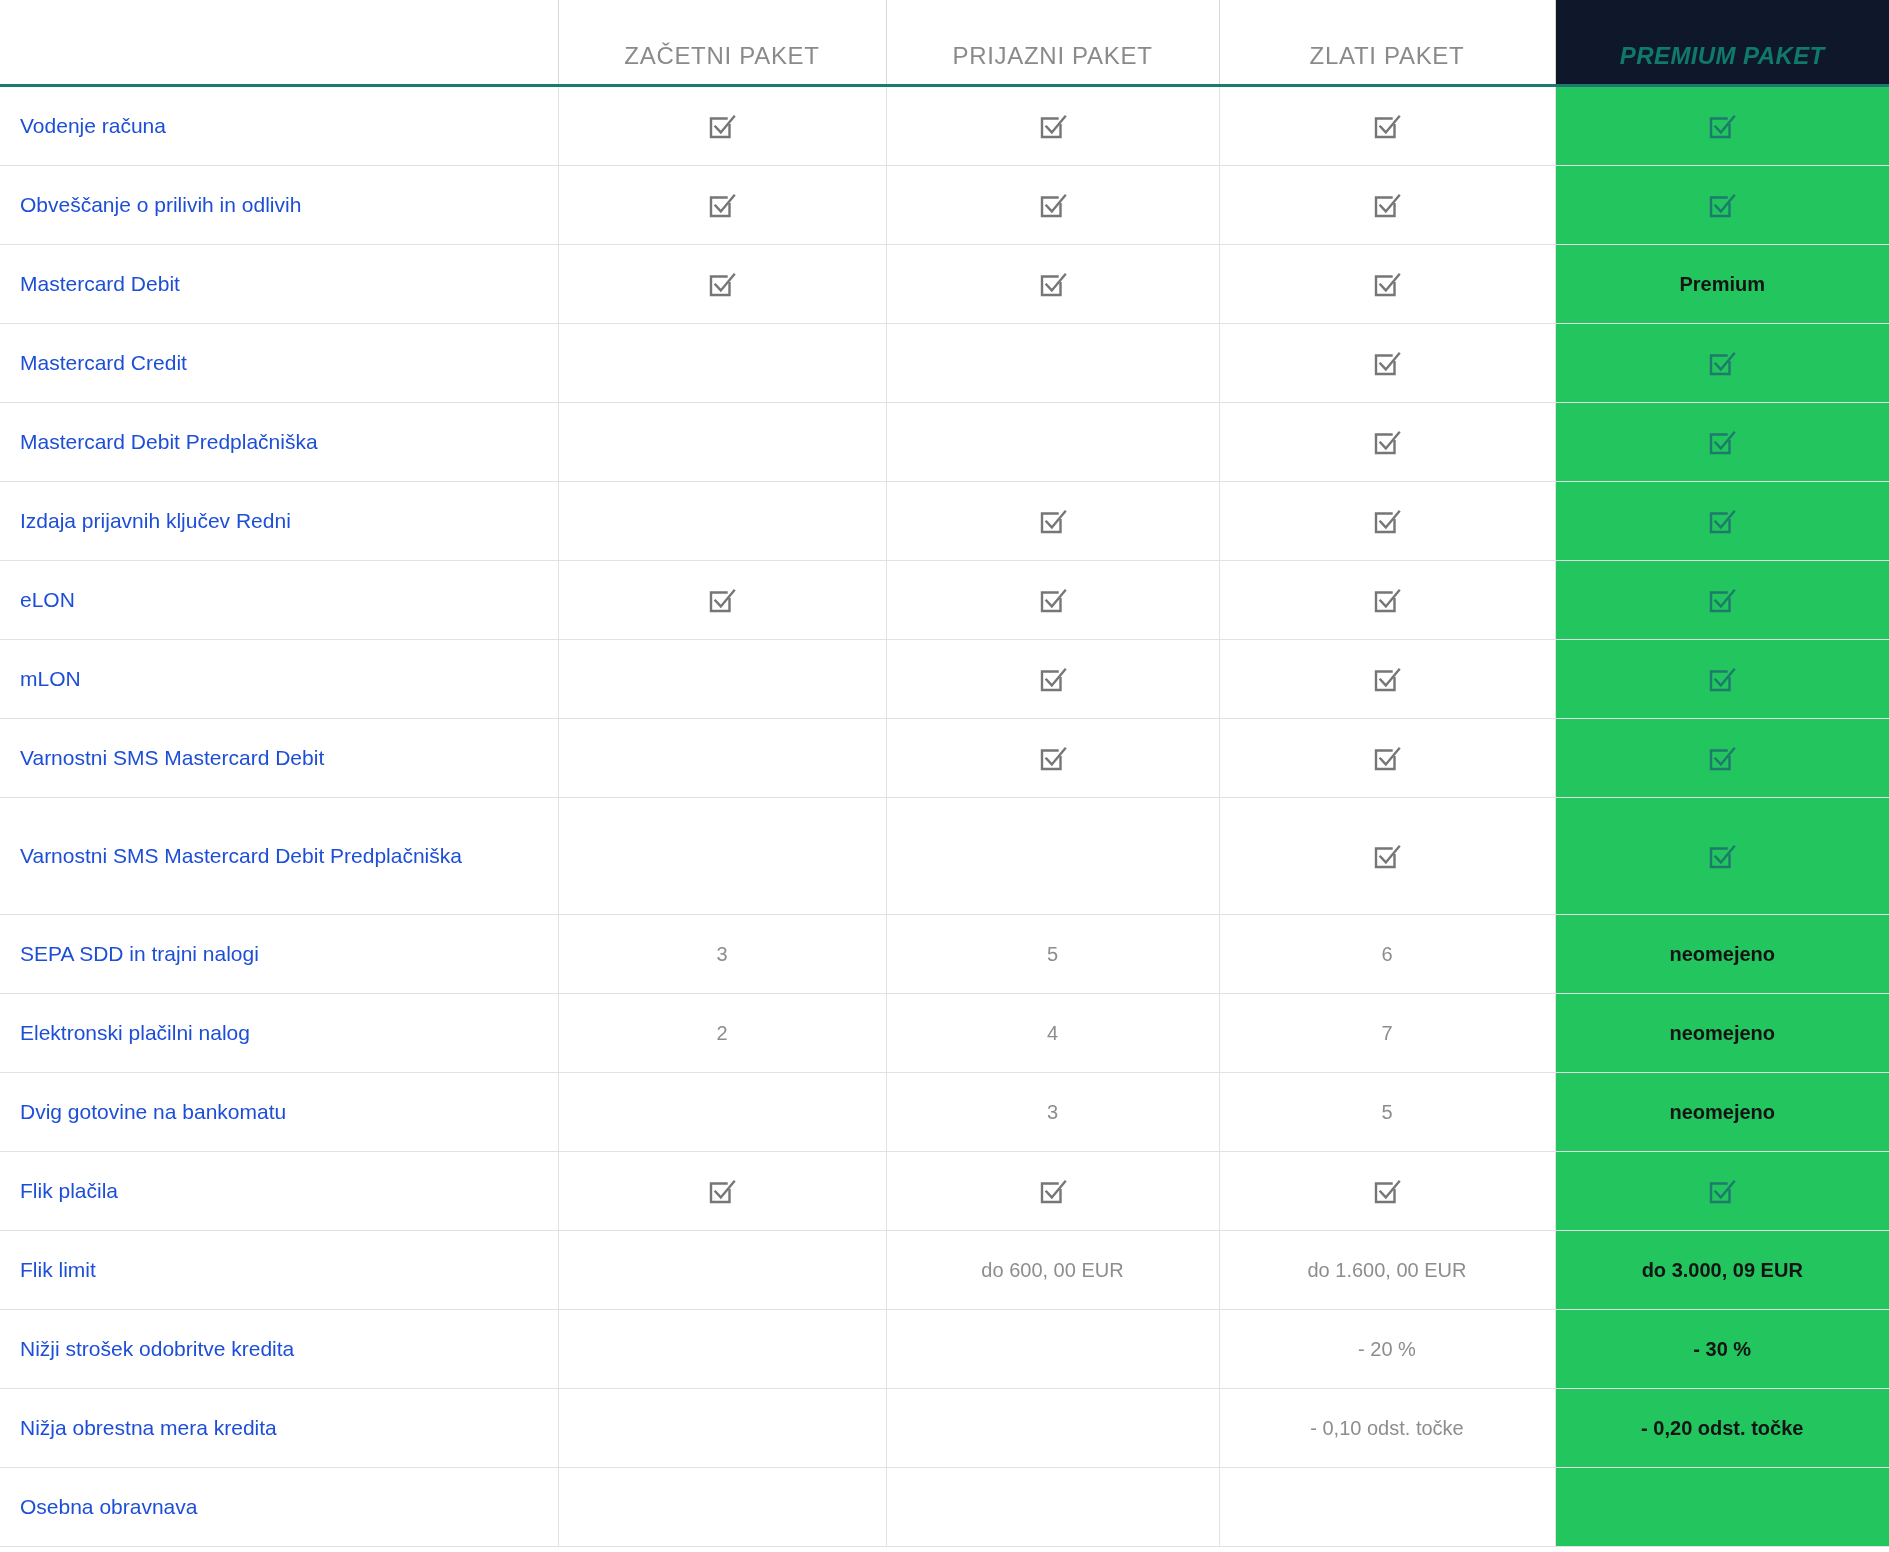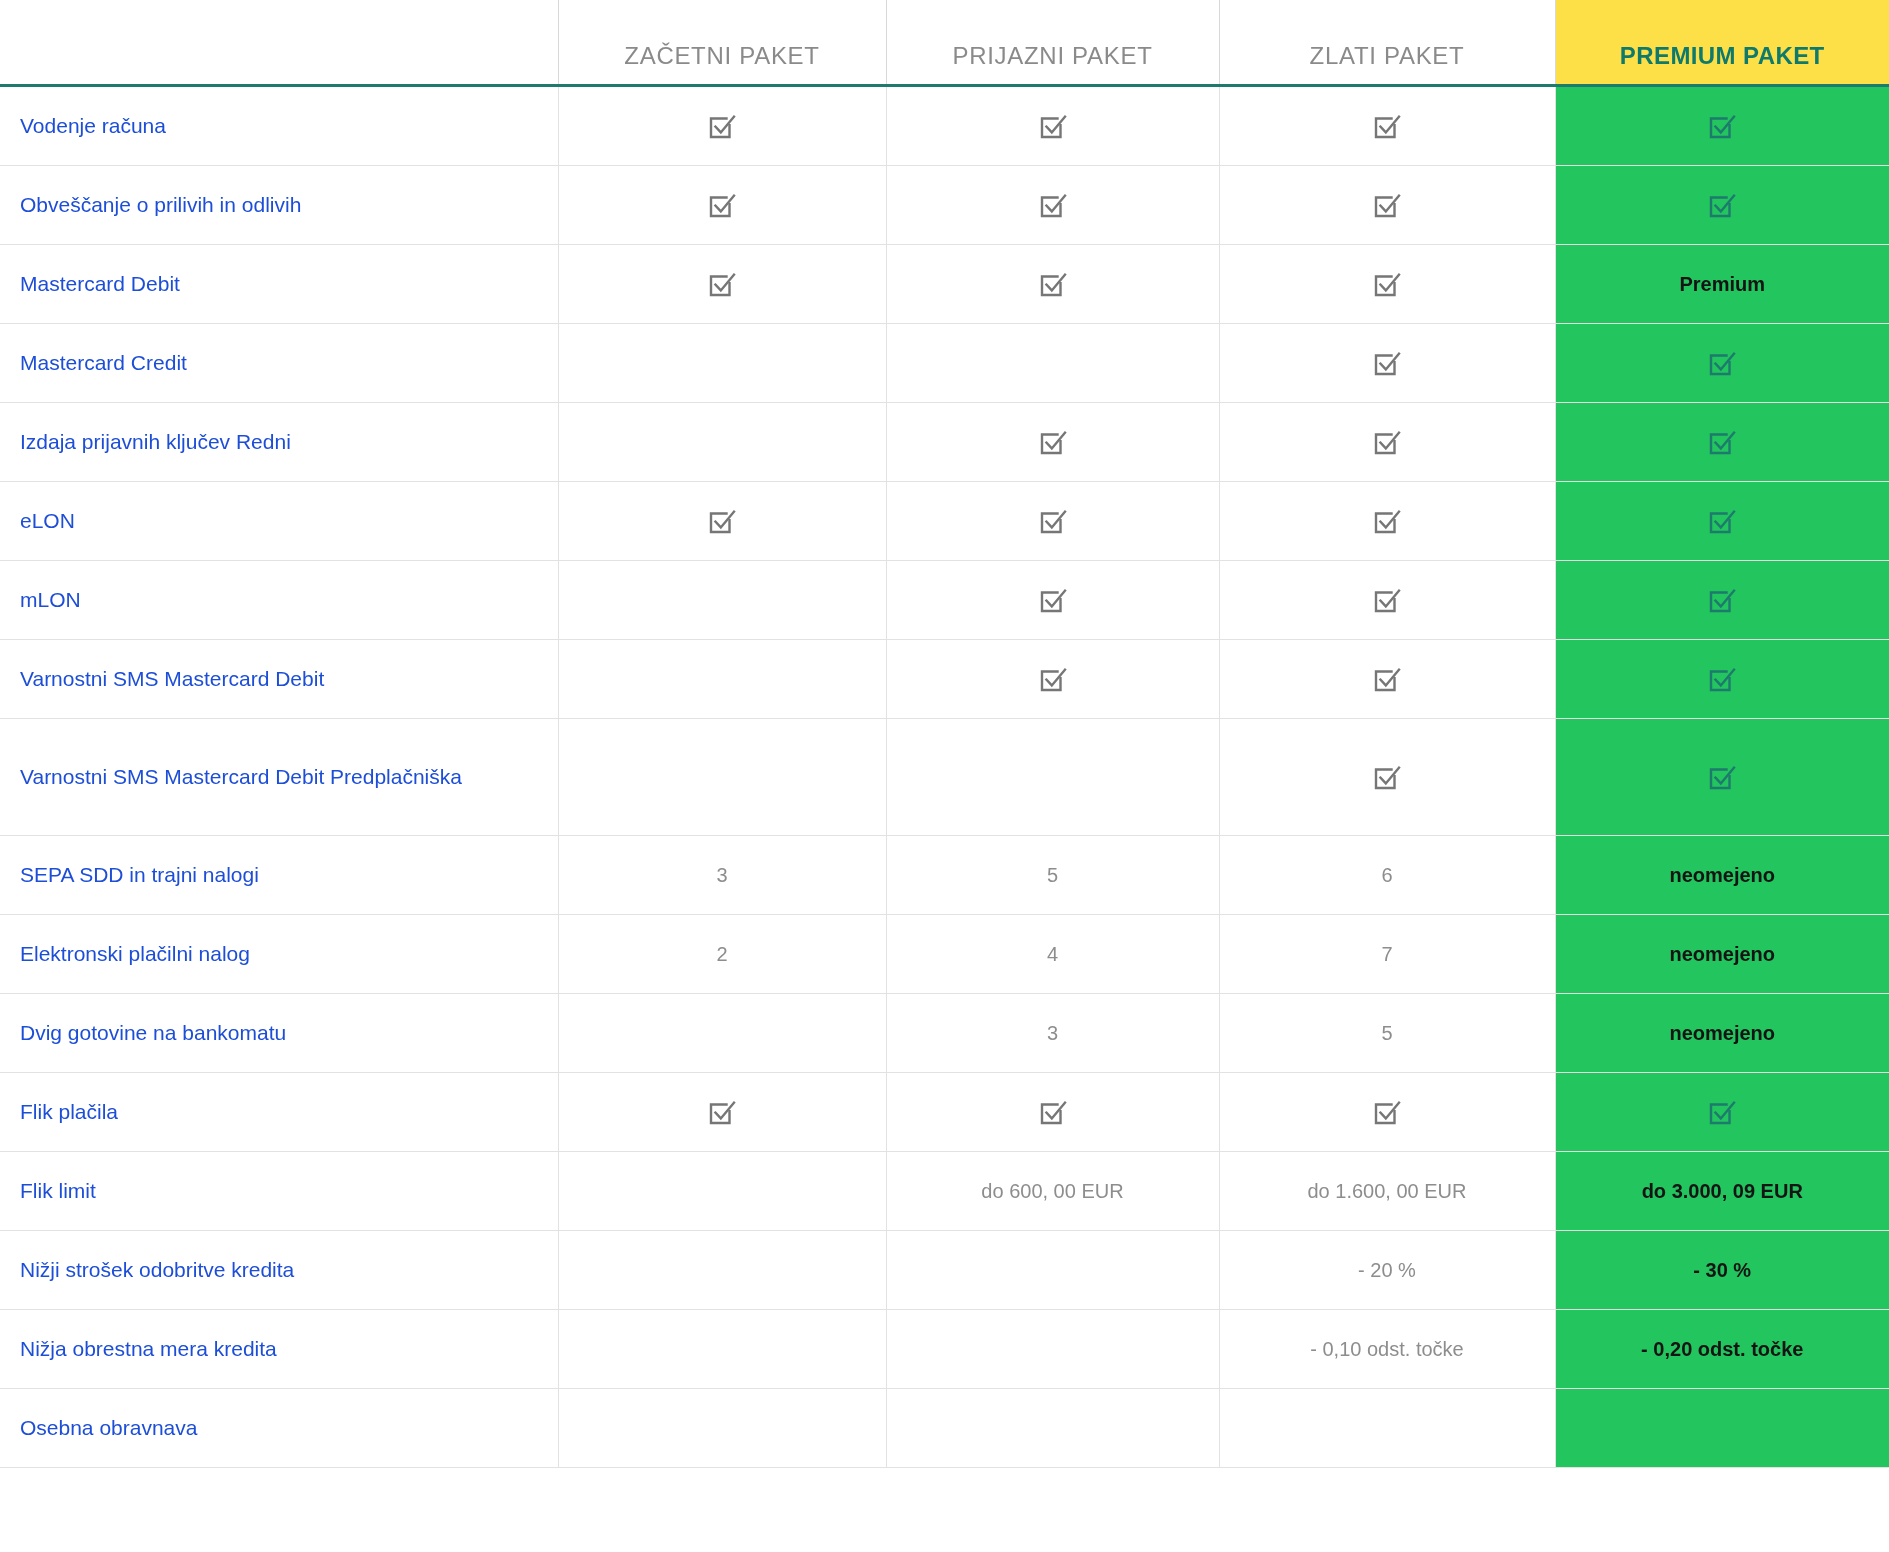--- a/index.html
+++ b/index.html
@@ -49,21 +49,22 @@
     border-left: 1px solid #d8d8d8;
   }
   thead th.th-label {
     border-left: none;
     background: #ffffff;
   }
   thead th.th-premium {
     color: #0f7a6b;
     font-weight: 700;
     letter-spacing: 0.4px;
-    background: #fde047;
+    background: #0f172a;
+    font-style: italic;
   }
 
   tbody td {
     border-bottom: 1px solid #e2e2e2;
     border-left: 1px solid #e2e2e2;
     height: 62px;
     padding: 8px 10px;
     vertical-align: middle;
     text-align: center;
     font-size: 20px;
@@ -186,20 +187,33 @@
           <td><span class="tick tick-gray"><svg viewBox="0 0 30 30" fill="none" stroke-width="2.4" stroke-linecap="square" stroke-linejoin="miter">
                 <path d="M22.5 14.2 V26 H4 V7.5 H19.5"></path>
                 <path d="M8.4 15.6 L13.8 21.4 L27 5.6"></path>
               </svg></span></td>
           <td class="cell-premium"><span class="tick tick-teal"><svg viewBox="0 0 30 30" fill="none" stroke-width="2.4" stroke-linecap="square" stroke-linejoin="miter">
                 <path d="M22.5 14.2 V26 H4 V7.5 H19.5"></path>
                 <path d="M8.4 15.6 L13.8 21.4 L27 5.6"></path>
               </svg></span></td>
         </tr>
         <tr>
+          <td class="cell-label">Mastercard Debit Predplačniška</td>
+          <td><span class="empty-cell"></span></td>
+          <td><span class="empty-cell"></span></td>
+          <td><span class="tick tick-gray"><svg viewBox="0 0 30 30" fill="none" stroke-width="2.4" stroke-linecap="square" stroke-linejoin="miter">
+                <path d="M22.5 14.2 V26 H4 V7.5 H19.5"></path>
+                <path d="M8.4 15.6 L13.8 21.4 L27 5.6"></path>
+              </svg></span></td>
+          <td class="cell-premium"><span class="tick tick-teal"><svg viewBox="0 0 30 30" fill="none" stroke-width="2.4" stroke-linecap="square" stroke-linejoin="miter">
+                <path d="M22.5 14.2 V26 H4 V7.5 H19.5"></path>
+                <path d="M8.4 15.6 L13.8 21.4 L27 5.6"></path>
+              </svg></span></td>
+        </tr>
+        <tr>
           <td class="cell-label">Izdaja prijavnih ključev Redni</td>
           <td><span class="empty-cell"></span></td>
           <td><span class="tick tick-gray"><svg viewBox="0 0 30 30" fill="none" stroke-width="2.4" stroke-linecap="square" stroke-linejoin="miter">
                 <path d="M22.5 14.2 V26 H4 V7.5 H19.5"></path>
                 <path d="M8.4 15.6 L13.8 21.4 L27 5.6"></path>
               </svg></span></td>
           <td><span class="tick tick-gray"><svg viewBox="0 0 30 30" fill="none" stroke-width="2.4" stroke-linecap="square" stroke-linejoin="miter">
                 <path d="M22.5 14.2 V26 H4 V7.5 H19.5"></path>
                 <path d="M8.4 15.6 L13.8 21.4 L27 5.6"></path>
               </svg></span></td>

